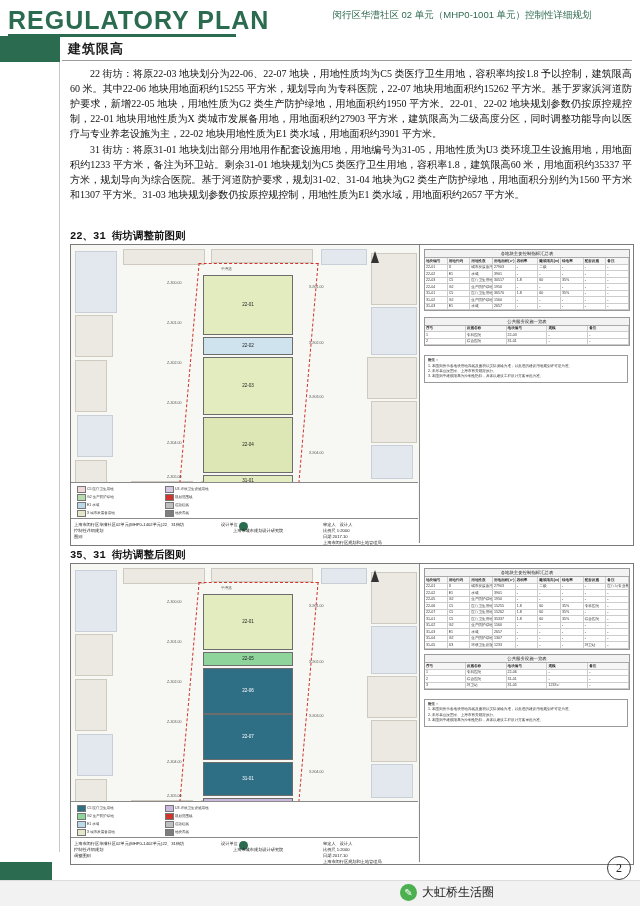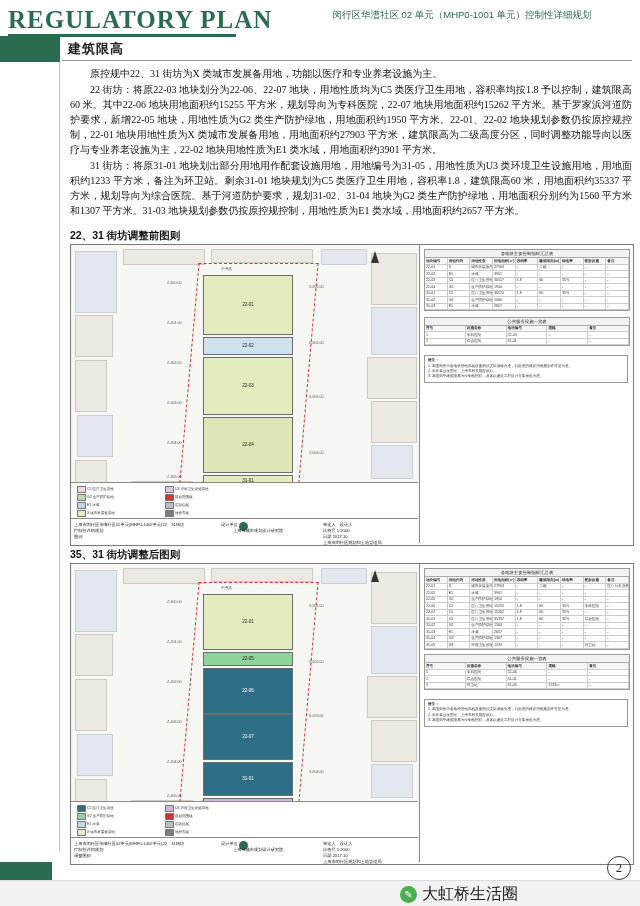--- a/index.html
+++ b/index.html
@@ -10,21 +10,21 @@
     color:#1a1a1a;
     position:relative;
     overflow:hidden;
   }
   
   .header{
     position:absolute;left:0;top:0;width:640px;height:46px;
   }
   .reg-title{
     position:absolute;left:8px;top:6px;
-    font-family:Liberation Serif, serif;
+    font-family:Liberation Sans, sans-serif;
     font-size:25px;font-weight:bold;letter-spacing:1px;
     color:#2b6b4f;
     white-space:nowrap;
     text-align:right;
   }
   .reg-underline{
     position:absolute;left:8px;top:34px;width:228px;height:3px;background:#2b6b4f;
   }
   .hdr-right{
     position:absolute;left:292px;top:8px;width:340px;
@@ -59,21 +59,21 @@
     font-size:10px;line-height:15.1px;
     color:#111;
     text-align:justify;
   }
   .body-text p{margin:0 0 0.5px 0;text-indent:2em;}
 
   
   .fig-caption{
     position:absolute;left:70px;
     font-size:10.5px;font-weight:bold;color:#111;
-    font-family:Liberation Sans, sans-serif;
+    font-family:Liberation Mono, monospace;
     text-align:right;
   }
   #cap1{top:229px;}
   #cap2{top:548px;}
 
   
   .plan{
     position:absolute;left:70px;width:562px;height:300px;
     border:1px solid #7a7a7a;background:#ffffff;overflow:hidden;
   }
@@ -149,21 +149,21 @@
     position:absolute;left:0;top:880px;width:640px;height:26px;
     background:#f2f2f2;border-top:1px solid #dcdcdc;
   }
   .wx-badge{
     position:absolute;left:400px;top:884px;display:flex;align-items:center;gap:5px;
   }
   .wx-circle{
     width:17px;height:17px;border-radius:50%;background:#4caf50;
     display:flex;align-items:center;justify-content:center;color:#fff;font-size:10px;
   }
-  .wx-text{font-size:16px;color:#222;font-family:"Liberation Serif", serif;}
+  .wx-text{font-size:12px;color:#222;font-family:"Liberation Serif", serif;}
 
   .green-left-block{
     position:absolute;left:0;top:862px;width:52px;height:44px;background:#2b6b4f;
   }
 </style>
 </head>
 <body>
 
 <div class="header">
   <div class="reg-title">REGULATORY PLAN</div>
@@ -172,21 +172,20 @@
     <div>闵行区华漕社区 02 单元（MHP0-1001 单元）控制性详细规划</div>
   </div>
 </div>
 
 <div class="greenbar"></div>
 <div class="section-title">建筑限高</div>
 <div class="hr-line"></div>
 <div class="left-rule"></div>
 
 <div class="body-text">
-  <p>原控规中22、31 街坊为X 类城市发展备用地，功能以医疗和专业养老设施为主。</p>
   <p>22 街坊：将原22-03 地块划分为22-06、22-07 地块，用地性质均为C5 类医疗卫生用地，容积率均按1.8 予以控制，建筑限高60 米。其中22-06 地块用地面积约15255 平方米，规划导向为专科医院，22-07 地块用地面积约15262 平方米。基于罗家浜河道防护要求，新增22-05 地块，用地性质为G2 类生产防护绿地，用地面积约1950 平方米。22-01、22-02 地块规划参数仍按原控规控制，22-01 地块用地性质为X 类城市发展备用地，用地面积约27903 平方米，建筑限高为二级高度分区，同时调整功能导向以医疗与专业养老设施为主，22-02 地块用地性质为E1 类水域，用地面积约3901 平方米。</p>
   <p>31 街坊：将原31-01 地块划出部分用地用作配套设施用地，用地编号为31-05，用地性质为U3 类环境卫生设施用地，用地面积约1233 平方米，备注为环卫站。剩余31-01 地块规划为C5 类医疗卫生用地，容积率1.8，建筑限高60 米，用地面积约35337 平方米，规划导向为综合医院。基于河道防护要求，规划31-02、31-04 地块为G2 类生产防护绿地，用地面积分别约为1560 平方米和1307 平方米。31-03 地块规划参数仍按原控规控制，用地性质为E1 类水域，用地面积约2657 平方米。</p>
 </div>
 
 <div class="fig-caption" id="cap1">22、31 街坊调整前图则</div>
 <div class="plan" id="plan1">
   <div class="plan-map" id="map1">
       <div class="ctx2" style="left: 4px; top: 6px; width: 40px; height: 60px;"></div>
       <div class="ctx" style="left: 4px; top: 70px; width: 36px; height: 40px;"></div>
       <div class="ctx" style="left: 4px; top: 115px; width: 30px; height: 50px;"></div>

